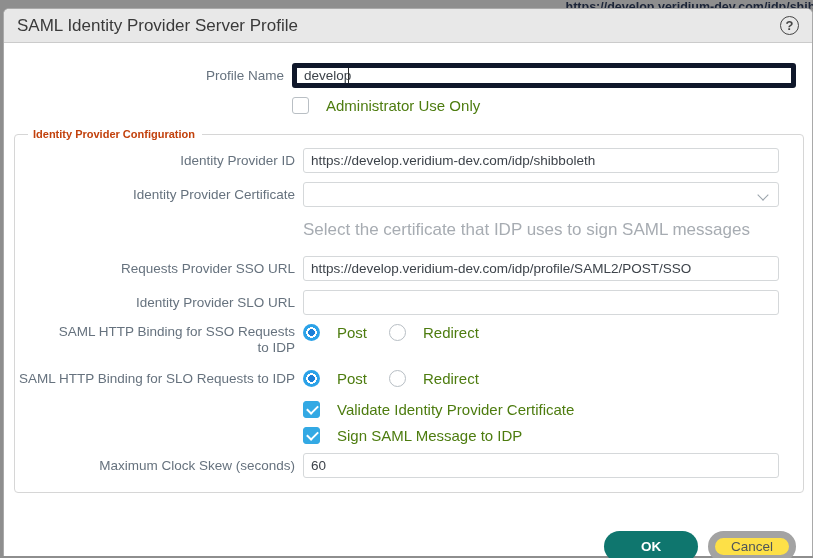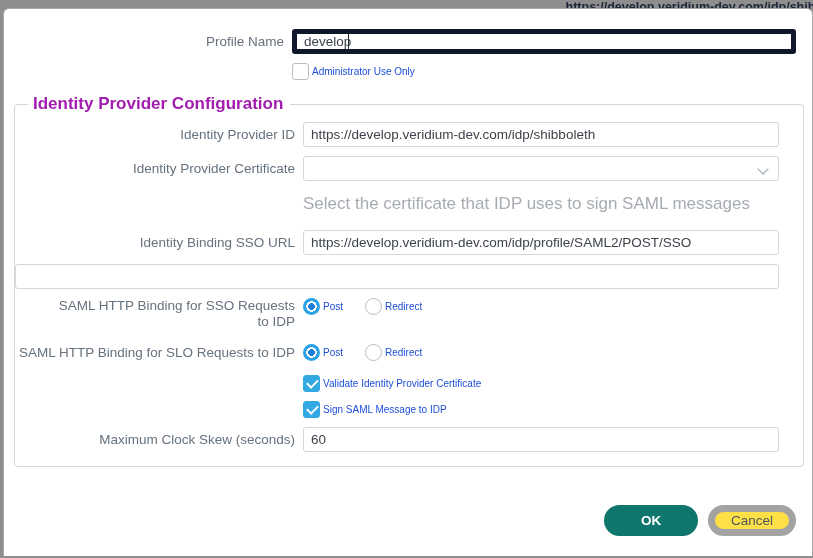--- a/index.html
+++ b/index.html
@@ -23,25 +23,25 @@
   .ctl { flex:1; position:relative; }
   .txt { width:100%; height:25px; border:1px solid #d5d8da; border-radius:3px; padding:0 7px;
          font-size:13.5px; color:#3d434a; font-family:inherit; outline:none; }
   .txt.focused { border:5px solid #0f172a; }
   .caret { position:absolute; left:56px; top:5px; width:1px; height:15px; background:#2b2b2b; }
   .cb { width:17px; height:17px; border:1px solid #b9bfc4; border-radius:3px; background:#fff;
         flex:0 0 17px; cursor:pointer; }
   .cb.checked { background:#33a9e4; border-color:#33a9e4; }
   .cb.checked::after { content:""; display:block; width:9px; height:5px; border-left:2px solid #fff;
         border-bottom:2px solid #fff; transform:rotate(-45deg); margin:3px 0 0 3px; }
-  .opt-label { margin-left:3px; color:#1d4ed8; font-size:10px; cursor:pointer; }
+  .opt-label { margin-left:17px; color:#4d7c0f; font-size:15px; cursor:pointer; }
   fieldset.cfg { margin:14px 8px 0 10px; border:1px solid #d6d6d6; border-radius:4px;
                  padding:8px 24px 14px 0; }
-  fieldset.cfg legend { margin-left:13px; padding:0 7px 0 5px; color:#a21caf; font-weight:bold;
-                        font-size:17px; }
+  fieldset.cfg legend { margin-left:13px; padding:0 7px 0 5px; color:#c2410c; font-weight:bold;
+                        font-size:11px; }
   fieldset.cfg .frow { margin-right:0; }
   .help-text { color:#a7acb2; font-size:17px; padding-top:3px; }
   .mb2 { margin-bottom:10px; } .mb14 { margin-bottom:14px; } .mb16 { margin-bottom:16px; }
   .sel { position:relative; height:25px; border:1px solid #d5d8da; border-radius:3px; display:flex;
          align-items:center; padding:0 28px 0 7px; font-size:13.5px; color:#3d434a; cursor:pointer; }
   .chev { position:absolute; right:11px; top:8px; width:8px; height:8px;
           border-right:1.5px solid #9aa3ab; border-bottom:1.5px solid #9aa3ab; transform:rotate(45deg); }
   .radio { width:17px; height:17px; border-radius:50%; border:1.5px solid #b7bec4; background:#fff;
            flex:0 0 17px; cursor:pointer; }
   .radio.on { border:none; background:radial-gradient(circle, #1b7fd8 0 3.2px, #ffffff 3.2px 5.2px, #2ba2e8 5.2px); }
@@ -54,20 +54,24 @@
   .btn-ok { width:94px; background:#0f766e; color:#ffffff; font-weight:bold; border:none; }
   .btn-cancel { width:88px; background:#fde047; border:7px solid #a3a3a3; color:#4e545a; }
 </style>
 </head>
 <body>
 
 <div class="screen">
   <div class="bg-url">https://develop.veridium-dev.com/idp/shibb</div>
 
   <div class="dialog">
+    <div class="titlebar">
+      <span class="title">SAML Identity Provider Server Profile</span>
+      <span class="help-btn">?</span>
+    </div>
 
     <div class="body">
 
       <div class="frow">
         <span class="flabel">Profile Name</span>
         <span class="ctl">
           <input class="txt focused" type="text" value="develop" style="">
           <span class="caret"></span>
         </span>
       </div>
@@ -98,27 +102,28 @@
             </span>
           </span>
         </div>
 
         <div class="frow mb16">
           <span class="flabel"></span>
           <span class="ctl help-text">Select the certificate that IDP uses to sign SAML messages</span>
         </div>
 
         <div class="frow">
-          <span class="flabel">Identity Binding SSO URL</span>
+          <span class="flabel">Requests Provider SSO URL</span>
           <span class="ctl">
             <input class="txt" type="text" value="https://develop.veridium-dev.com/idp/profile/SAML2/POST/SSO" style="">
           </span>
         </div>
 
         <div class="frow">
+          <span class="flabel">Identity Provider SLO URL</span>
           <span class="ctl">
             <input class="txt" type="text" value="" style="">
           </span>
         </div>
 
         <div class="frow top mb14">
           <span class="flabel"><span class="wrap-narrow">SAML HTTP Binding for SSO Requests to IDP</span></span>
           <span class="ctl radio-group">
             <span class="radio on"></span>
             <span class="opt-label">Post</span>

